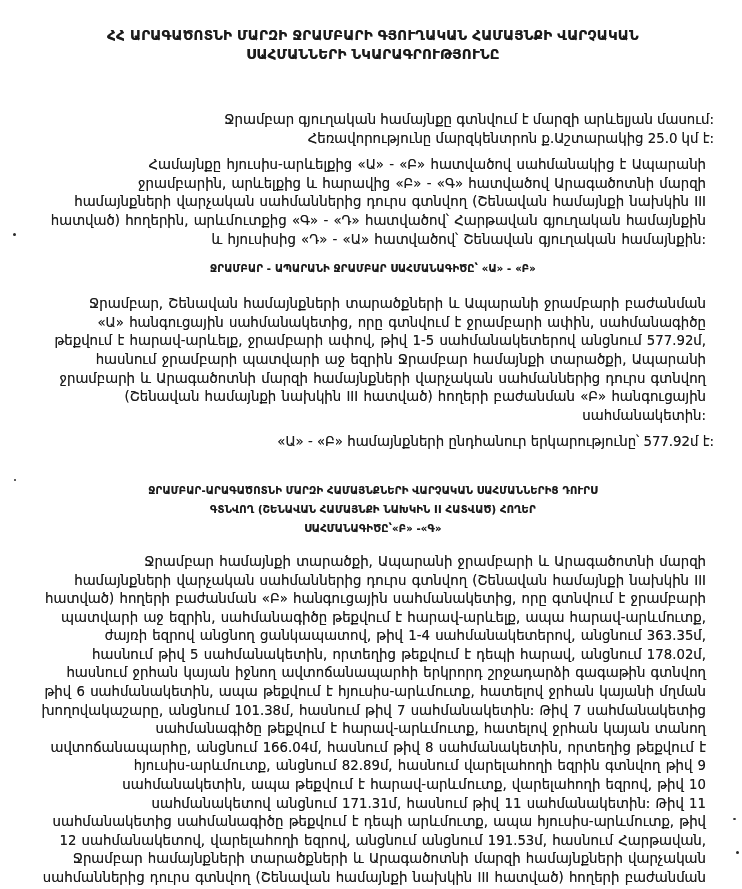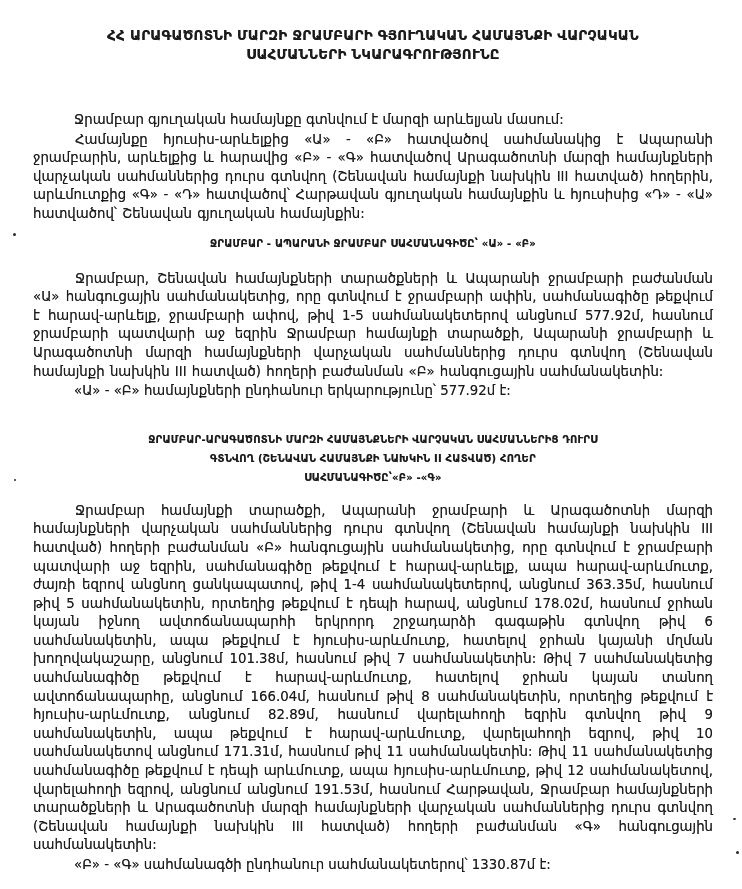--- a/index.html
+++ b/index.html
@@ -25,25 +25,26 @@
     font-size: 13.5px;
     line-height: 19px;
     letter-spacing: 0.2px;
     white-space: pre-line;
     margin: 6px 0 47px 0;
   }
   .body-text {
     font-size: 13.3px;
     line-height: 18.6px;
     text-align: justify;
-    margin: 1px;
+    margin: 8px;
     word-spacing: 1px;
   }
   .indent {
     text-indent: 42px;
+    text-align: right;
   }
   .single-line {
     font-size: 13.3px;
     line-height: 18.6px;
     margin: 0;
   }
   .section-heading {
     text-align: center;
     font-weight: bold;
     font-size: 10px;
@@ -69,20 +70,21 @@
 </head>
 <body>
 
 <div class="page">
 
   <div class="doc-title">ՀՀ ԱՐԱԳԱԾՈՏՆԻ ՄԱՐԶԻ ՋՐԱՄԲԱՐԻ ԳՅՈՒՂԱԿԱՆ ՀԱՄԱՅՆՔԻ ՎԱՐՉԱԿԱՆ
 ՍԱՀՄԱՆՆԵՐԻ ՆԿԱՐԱԳՐՈՒԹՅՈՒՆԸ</div>
 
   <div class="single-line indent">Ջրամբար գյուղական համայնքը գտնվում է մարզի արևելյան մասում:</div>
 
+  <div class="single-line indent">Հեռավորությունը մարզկենտրոն ք.Աշտարակից 25.0 կմ է:</div>
 
   <p class="body-text indent">Համայնքը հյուսիս-արևելքից «Ա» - «Բ» հատվածով սահմանակից է Ապարանի ջրամբարին, արևելքից և հարավից «Բ» - «Գ» հատվածով Արագածոտնի մարզի համայնքների վարչական սահմաններից դուրս գտնվող (Շենավան համայնքի նախկին III հատված) հողերին, արևմուտքից «Գ» - «Դ» հատվածով՝ Հարթավան գյուղական համայնքին և հյուսիսից «Դ» - «Ա» հատվածով՝ Շենավան գյուղական համայնքին:</p>
 
   <div class="section-heading">ՋՐԱՄԲԱՐ - ԱՊԱՐԱՆԻ ՋՐԱՄԲԱՐ ՍԱՀՄԱՆԱԳԻԾԸ՝ «Ա» - «Բ»</div>
 
   <p class="body-text indent">Ջրամբար, Շենավան համայնքների տարածքների և Ապարանի ջրամբարի բաժանման «Ա» հանգուցային սահմանակետից, որը գտնվում է ջրամբարի ափին, սահմանագիծը թեքվում է հարավ-արևելք, ջրամբարի ափով, թիվ 1-5 սահմանակետերով անցնում 577.92մ, հասնում ջրամբարի պատվարի աջ եզրին Ջրամբար համայնքի տարածքի, Ապարանի ջրամբարի և Արագածոտնի մարզի համայնքների վարչական սահմաններից դուրս գտնվող (Շենավան համայնքի նախկին III հատված) հողերի բաժանման «Բ» հանգուցային սահմանակետին:</p>
 
   <div class="single-line indent">«Ա» - «Բ» համայնքների ընդհանուր երկարությունը՝ 577.92մ է:</div>
 
   <div class="section-heading second">ՋՐԱՄԲԱՐ-ԱՐԱԳԱԾՈՏՆԻ ՄԱՐԶԻ ՀԱՄԱՅՆՔՆԵՐԻ ՎԱՐՉԱԿԱՆ ՍԱՀՄԱՆՆԵՐԻՑ ԴՈՒՐՍ

